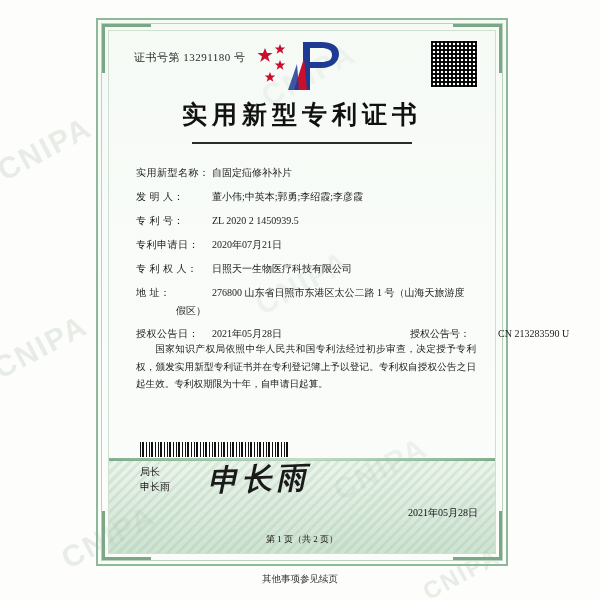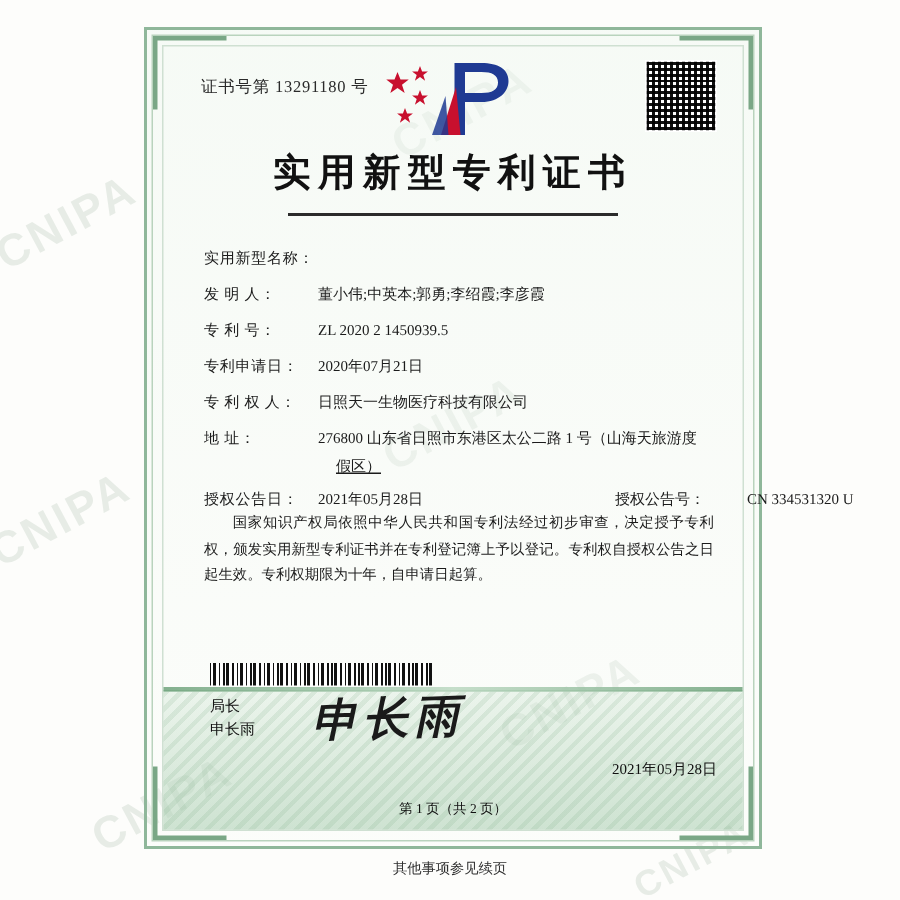--- a/index.html
+++ b/index.html
@@ -183,25 +183,24 @@
   .row .val {
     flex: 1 1 auto;
   }
   .row .val2 {
     flex: 0 0 auto;
     margin-left: 28px;
   }
   .row.two .val { flex: 0 0 170px; }
 
   .addr-extra {
-    margin-left: 88px;
+    margin-left: 40px;
     font-size: 10px;
     margin-top: -6px;
     margin-bottom: 9px;
-    text-decoration: underline;
   }
 
   
   .paras {
     position: absolute;
     left: 40px;
     right: 32px;
     top: 318px;
     font-size: 9.6px;
     line-height: 1.85;
@@ -317,20 +316,21 @@
         <path d="M41 52 L50 26 L52 52 Z" fill="#1f3a93" opacity="0.85"></path>
       </svg>
     </div>
 
     <div class="cert-title">实用新型专利证书</div>
     <div class="title-rule"></div>
 
     <div class="fields">
       <div class="row">
         <div class="lbl">实用新型名称：</div>
+        <div class="val">自固定疝修补补片</div>
       </div>
       <div class="row">
         <div class="lbl">发  明  人：</div>
         <div class="val">董小伟;中英本;郭勇;李绍霞;李彦霞</div>
       </div>
       <div class="row">
         <div class="lbl">专  利  号：</div>
         <div class="val">ZL 2020 2 1450939.5</div>
       </div>
       <div class="row">
@@ -343,21 +343,21 @@
       </div>
       <div class="row">
         <div class="lbl">地        址：</div>
         <div class="val">276800 山东省日照市东港区太公二路 1 号（山海天旅游度</div>
       </div>
       <div class="addr-extra">假区）</div>
       <div class="row two">
         <div class="lbl">授权公告日：</div>
         <div class="val">2021年05月28日</div>
         <div class="val2">授权公告号：</div>
-        <div class="val2">CN 334531320 U</div>
+        <div class="val2">CN 213283590 U</div>
       </div>
     </div>
 
     <div class="paras">
       <p>国家知识产权局依照中华人民共和国专利法经过初步审查，决定授予专利权，颁发实用新型专利证书并在专利登记簿上予以登记。专利权自授权公告之日起生效。专利权期限为十年，自申请日起算。</p>
     </div>
 
     <div class="barcode"></div>
 
     <div class="sig-label">

